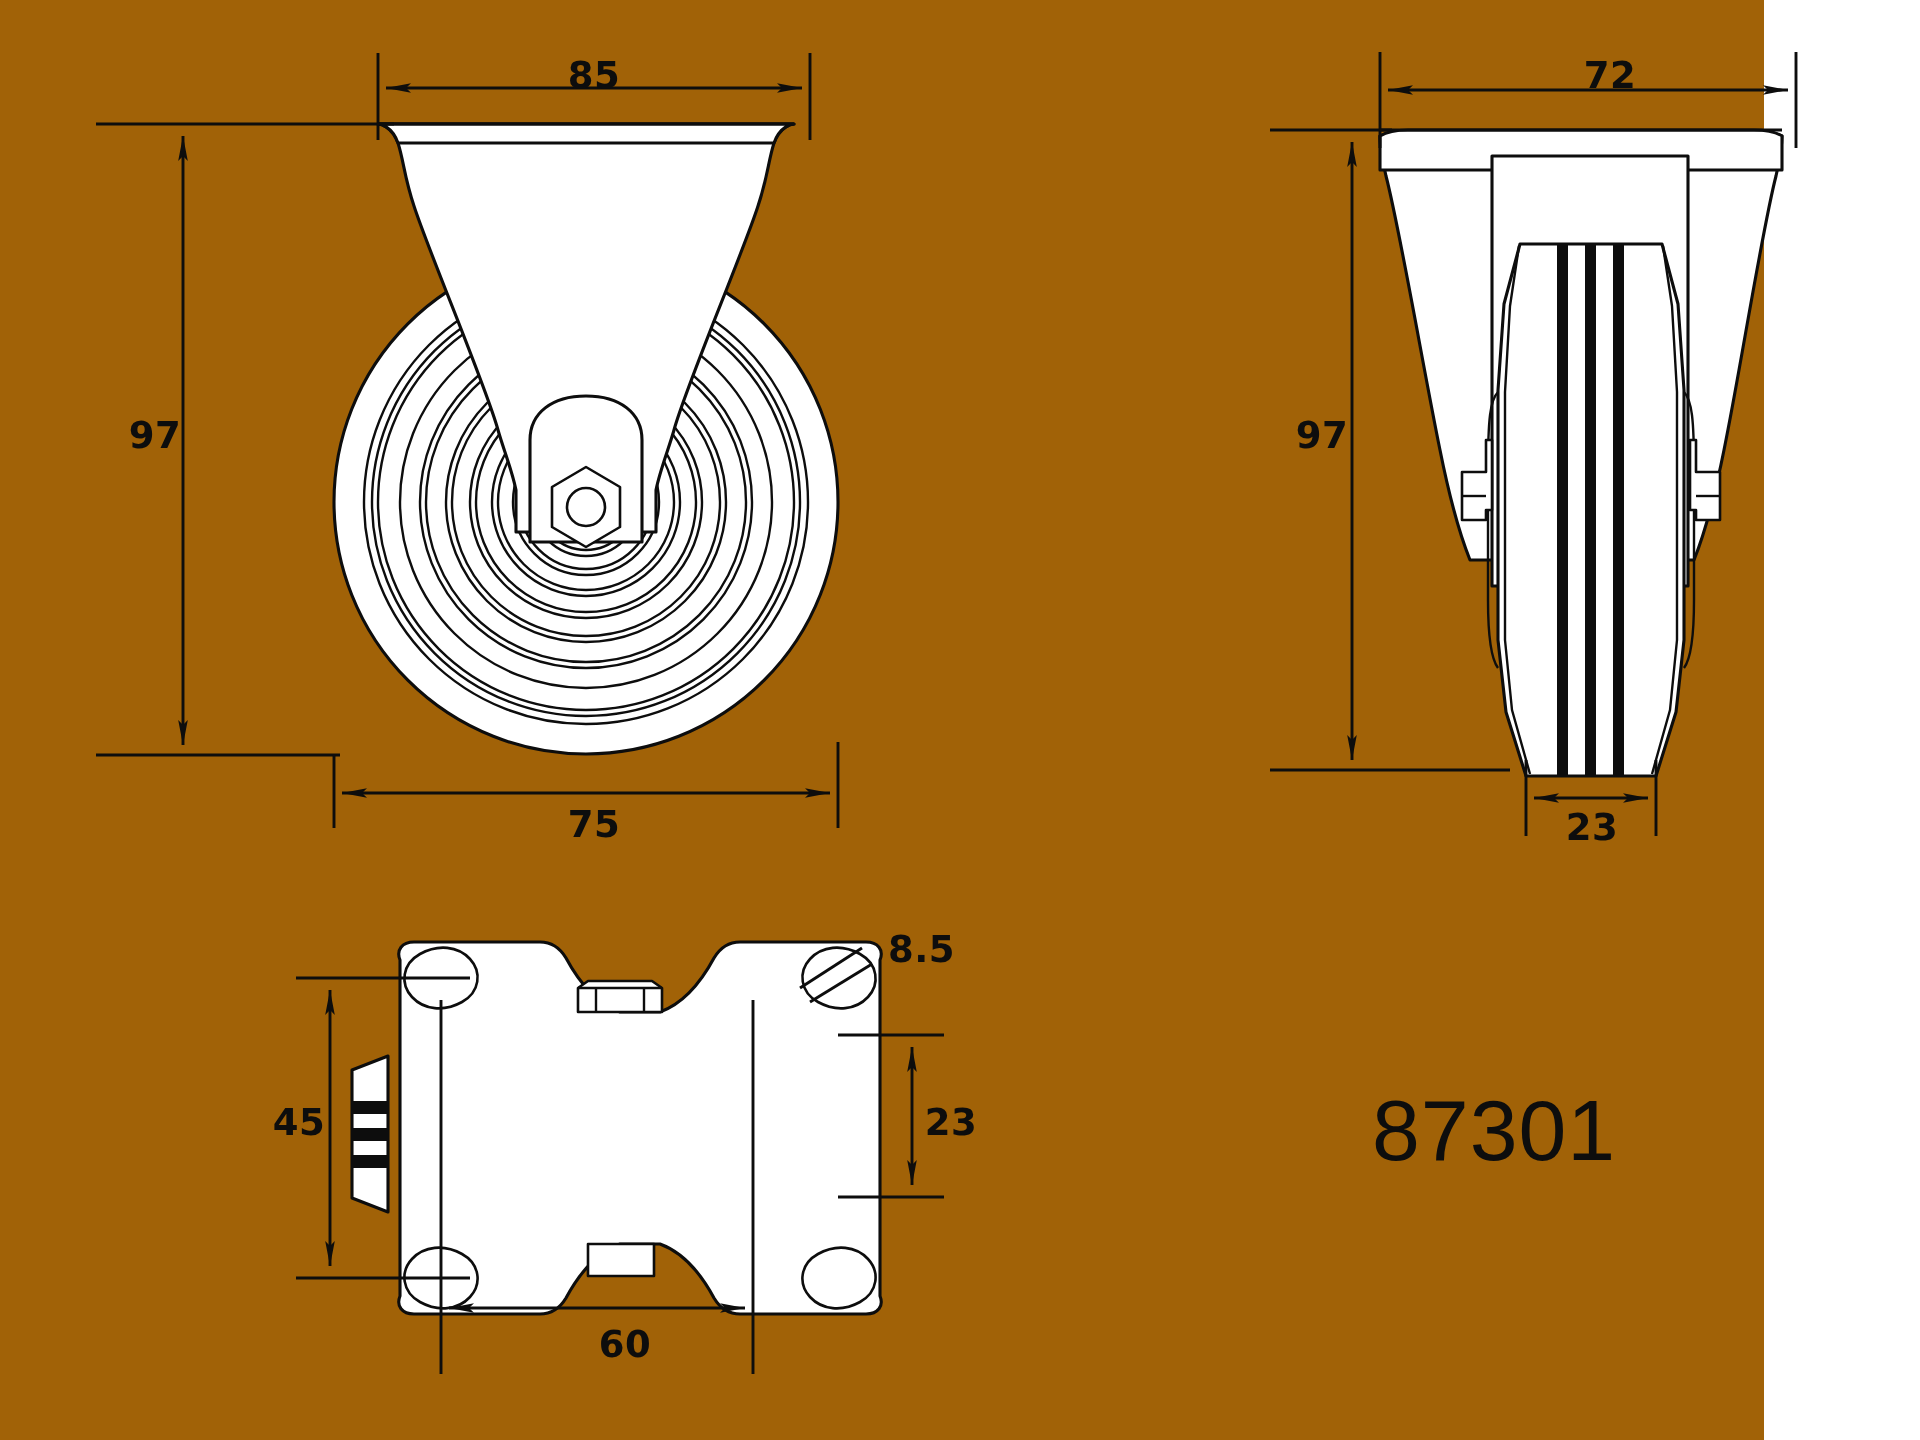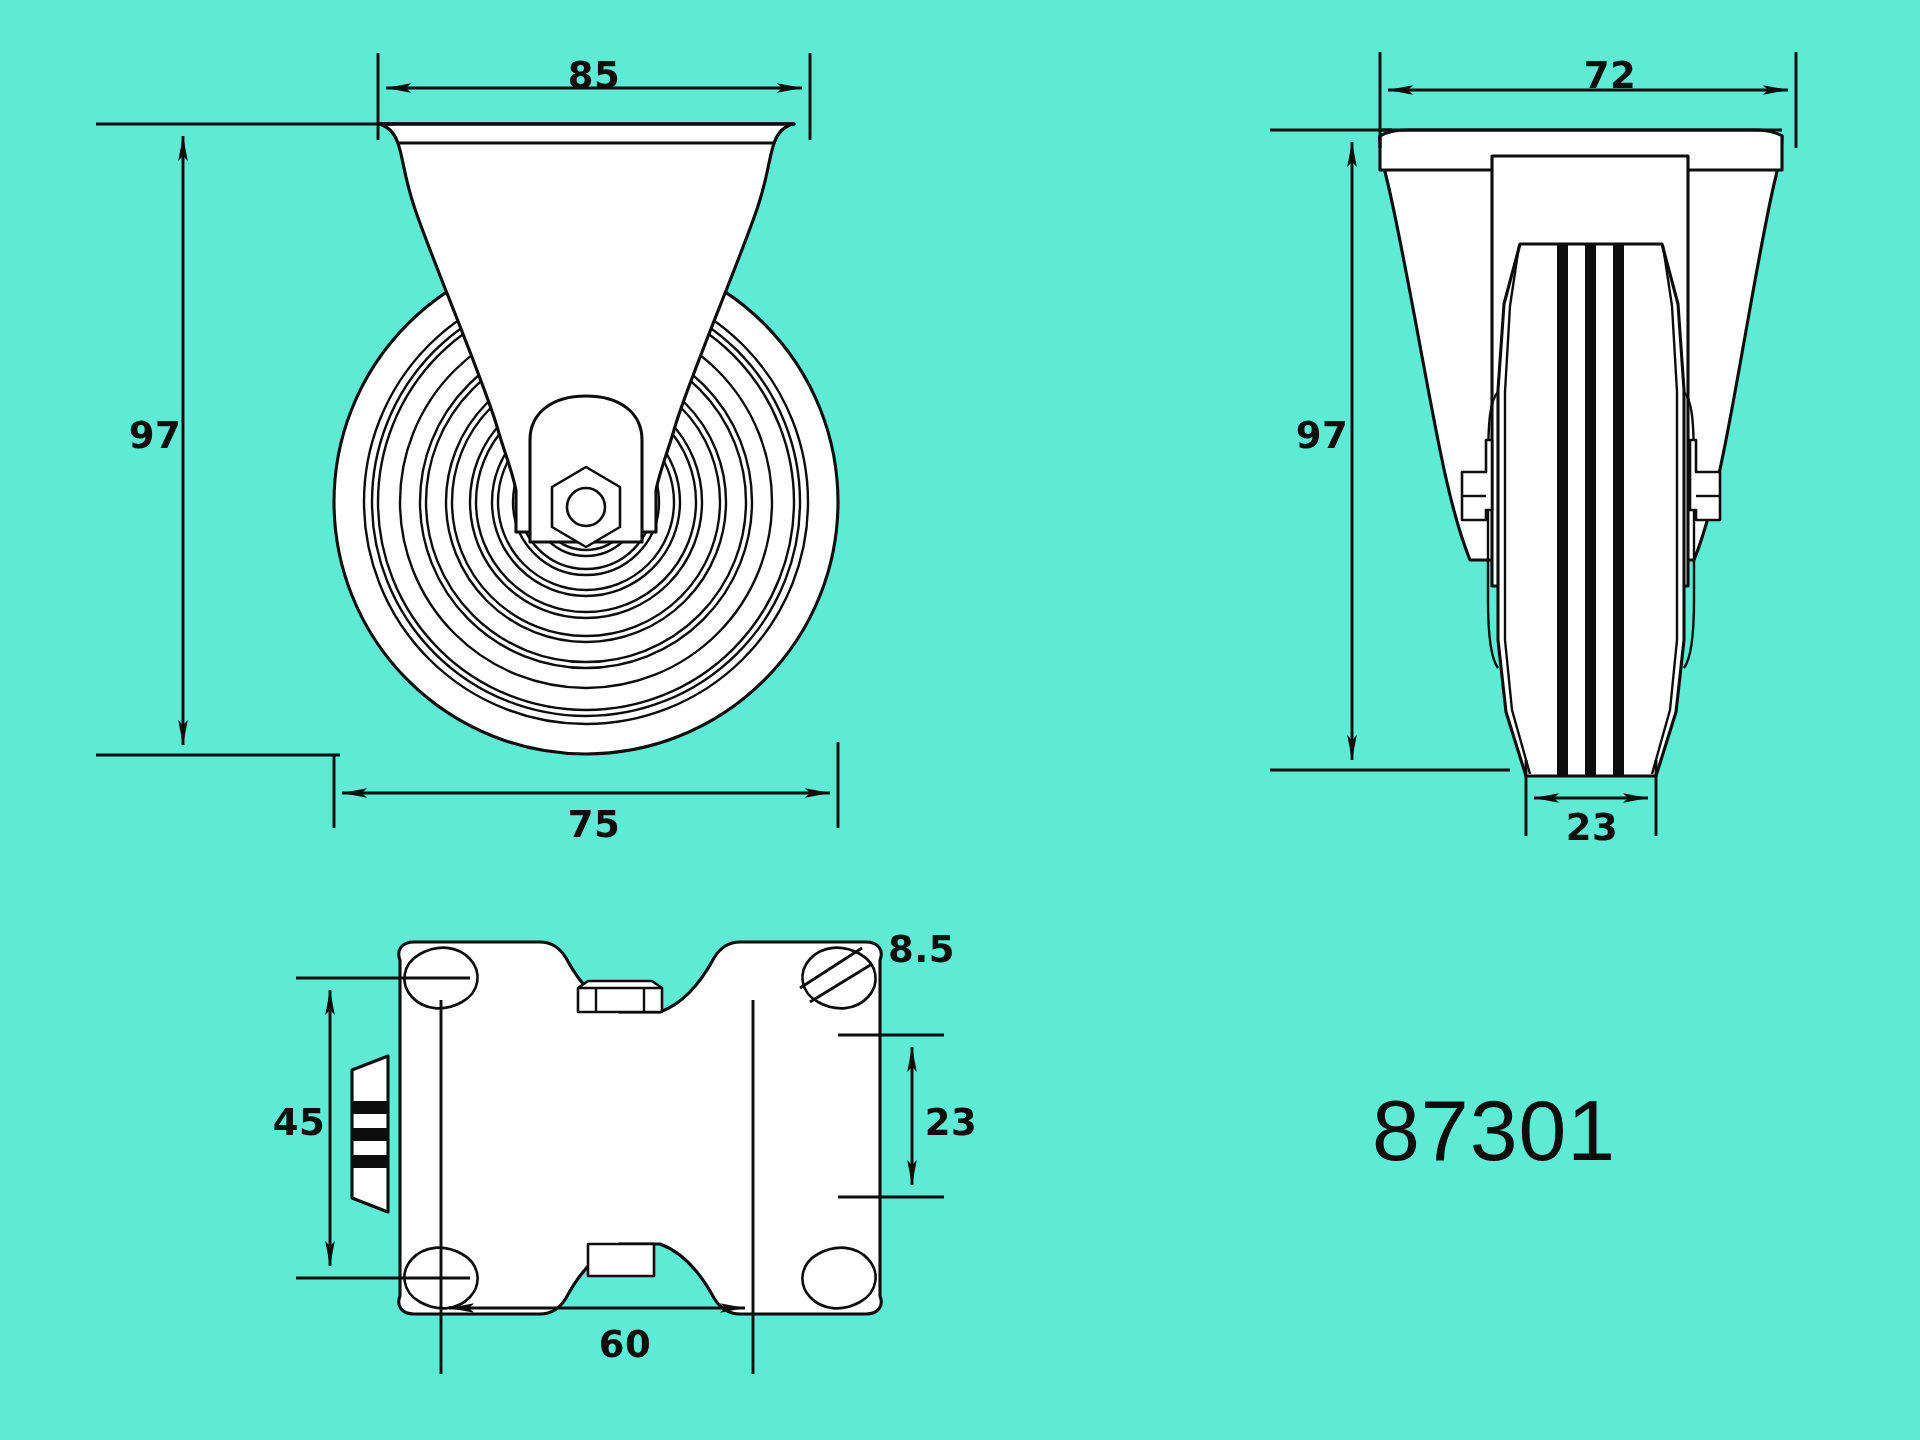--- a/index.html
+++ b/index.html
@@ -8,23 +8,23 @@
     background: #ffffff;
   }
   body {
     width: 1920px;
     height: 1440px;
     overflow: hidden;
     font-family: "Liberation Sans", sans-serif;
   }
   #sheet {
     position: relative;
-    width: 1920px;
+    width: 1764px;
     height: 1440px;
-    background: #5eead4;
+    background: #a16207;
   }
   svg#drawing {
     position: absolute;
     left: 0;
     top: 0;
     width: 1920px;
     height: 1440px;
     display: block;
   }
   .ln   { fill: none; stroke: #0d0d0d; stroke-width: 3.1; stroke-linecap: butt; stroke-linejoin: round; }

